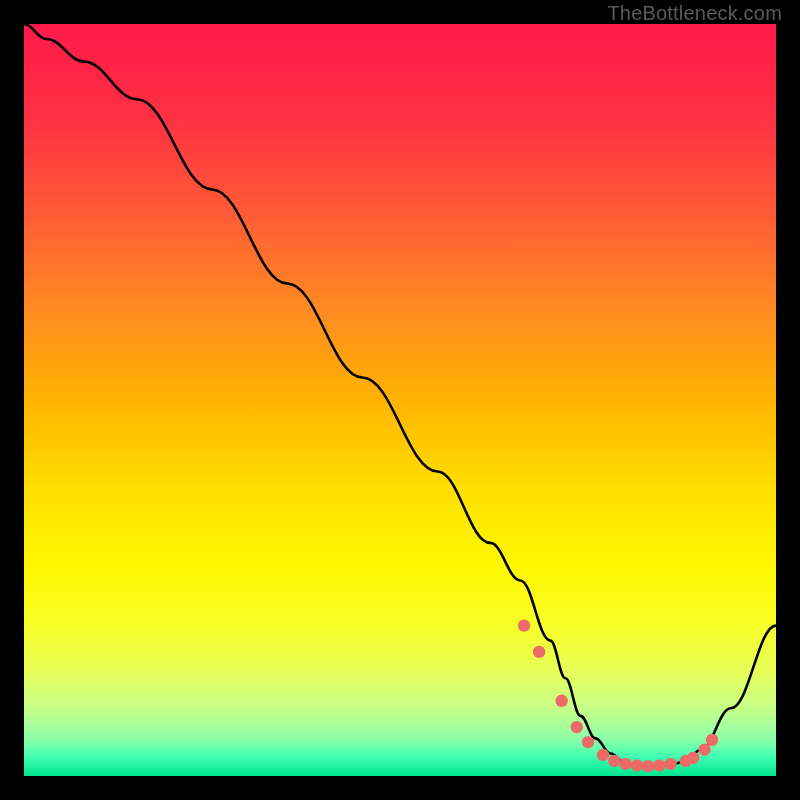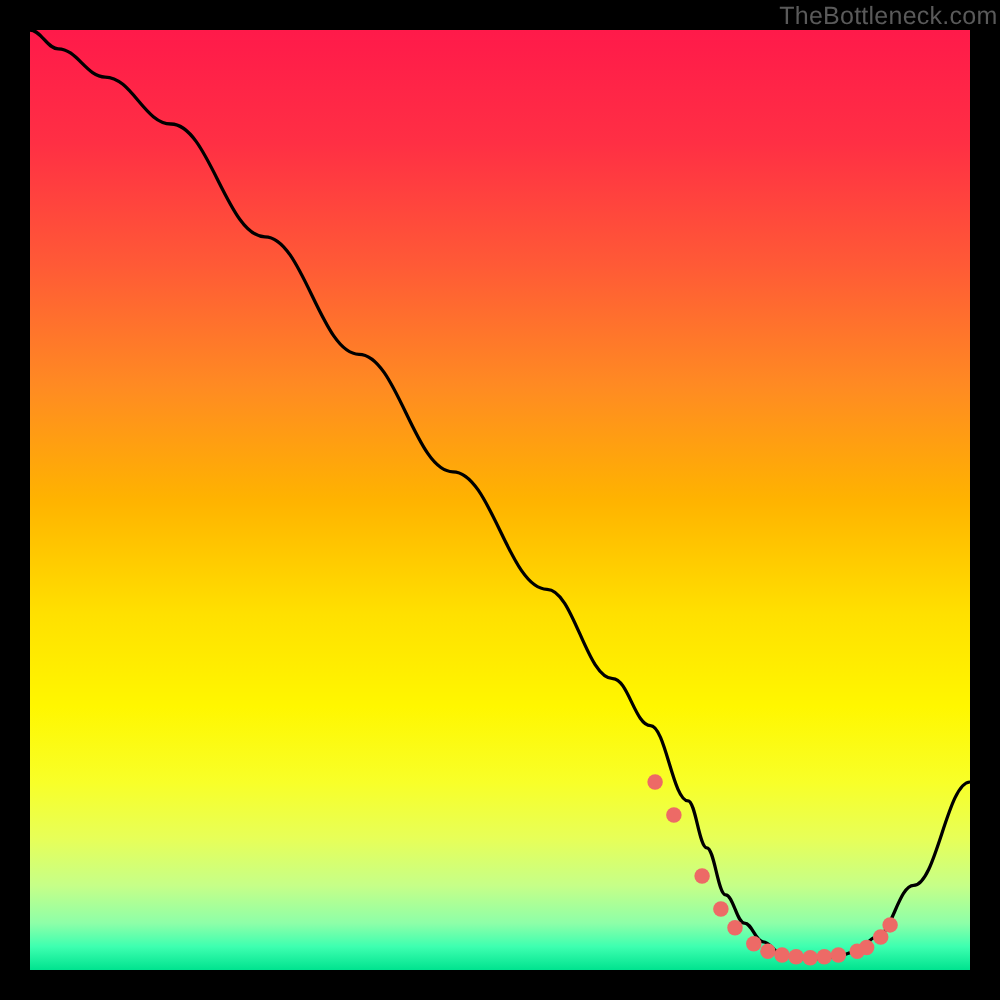--- a/index.html
+++ b/index.html
@@ -1,20 +1,20 @@
 <!DOCTYPE html>
 <html><head>
 <meta charset="utf-8">
 <style>
   * { margin: 0; padding: 0; box-sizing: border-box; }
   body { width: 800px; height: 800px; background: #000; position: relative; font-family: Arial, sans-serif; }
   .container { width: 800px; height: 800px; position: relative; }
   .plot-area { position: absolute; left: 24px; top: 24px; width: 752px; height: 752px; }
   .gradient-bg { position: absolute; left: 0; top: 0; width: 100%; height: 100%; }
-  .watermark { position: absolute; right: 2px; top: 2px; color: #5a5a5a; font-size: 20px; font-weight: 400; letter-spacing: 0.2px; }
+  .watermark { position: absolute; right: 18px; top: 2px; color: #5a5a5a; font-size: 20px; font-weight: 400; letter-spacing: 0.2px; }
   svg.curve { position: absolute; left: 0; top: 0; width: 100%; height: 100%; }
 </style>
 </head>
 <body>
 
 <div class="container">
   <div class="plot-area">
     <svg class="gradient-bg" viewBox="0 0 752 752" preserveAspectRatio="none">
       <defs>
         <linearGradient id="bg-grad" x1="0" y1="0" x2="0" y2="1">

